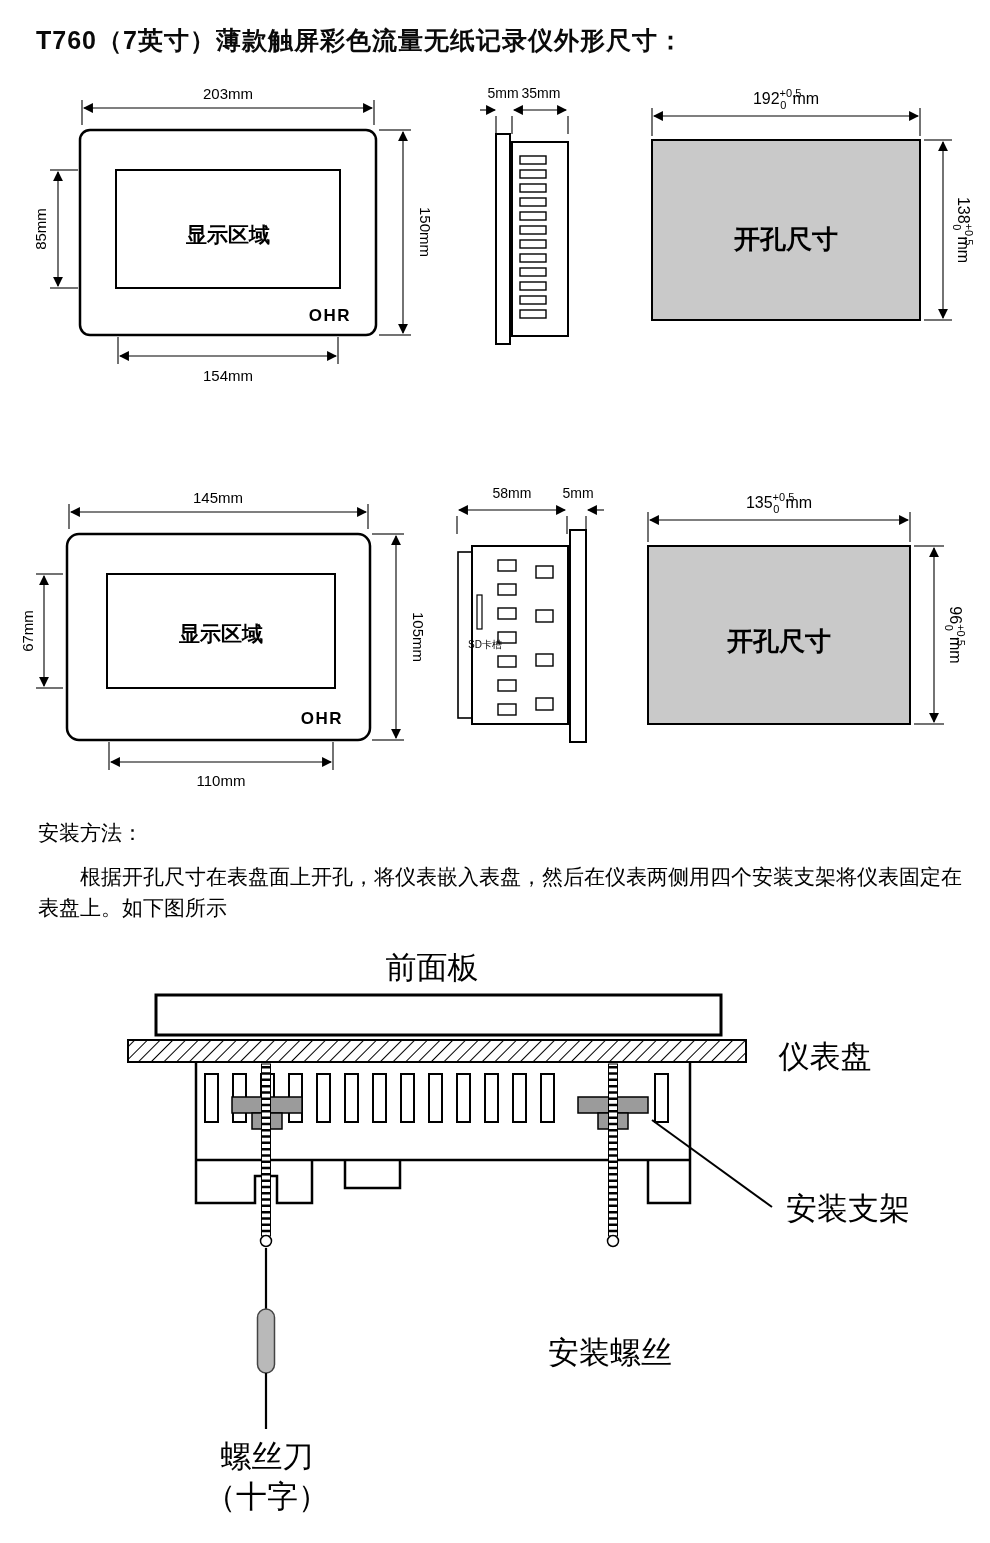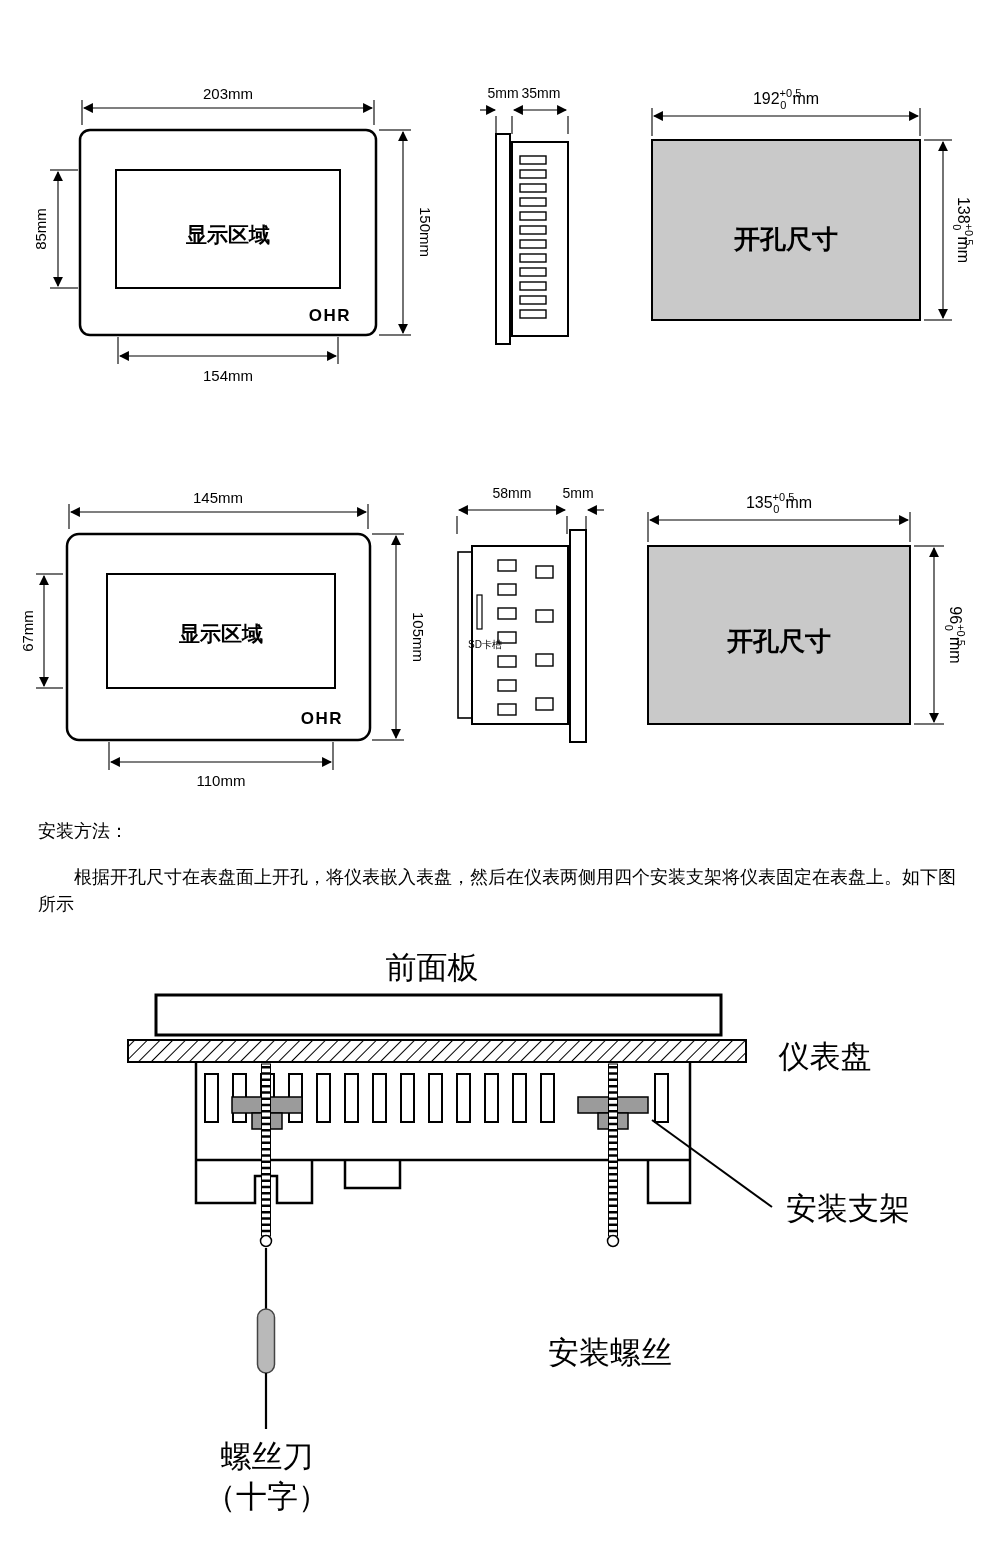--- a/index.html
+++ b/index.html
@@ -7,29 +7,30 @@
         font-family:"Liberation Sans",sans-serif;color:#000;}
   .title{position:absolute;left:36px;margin:0;font-size:25px;font-weight:bold;color:#0a0a0a;
          font-family:"Liberation Sans",sans-serif;letter-spacing:1px;}
   .t1{top:24px;} .t2{top:436px;}
   .abs-svg{position:absolute;left:0;}
   svg{display:block;}
   svg text{font-family:"Liberation Sans",sans-serif;fill:#000;stroke:none;}
   svg text.serif{font-family:"Liberation Serif",serif;}
   svg text.bold{font-weight:bold;}
   .install-text{position:absolute;left:38px;top:818px;width:928px;
-                font-family:"Liberation Serif",serif;font-size:18px;line-height:1.5;color:#000;}
+                font-family:"Liberation Serif",serif;font-size:21px;line-height:1.5;color:#000;}
   .install-text .hd{margin:0;}
-  .install-text p{margin:20px 0 0 0;text-indent:2em;font-family:Liberation Mono, monospace;}
+  .install-text p{margin:12px 0 0 0;text-indent:2em;}
 </style>
 </head>
 <body>
 
 <div class="page">
 
+  <h1 class="title t1">T760（7英寸）薄款触屏彩色流量无纸记录仪外形尺寸：</h1>
 
   <svg class="abs-svg" style="top:78px" width="990" height="332" viewBox="0 0 990 332">
     <defs>
       <marker id="arA" viewBox="0 0 10 10" refX="9" refY="5" markerWidth="9" markerHeight="9" orient="auto-start-reverse">
           <path d="M0,0 L10,5 L0,10 z" fill="#000"></path>
         </marker>
     </defs>
 
     <g stroke="#000" fill="none">
       <rect x="80" y="52" width="296" height="205" rx="10" stroke-width="2.5"></rect>

